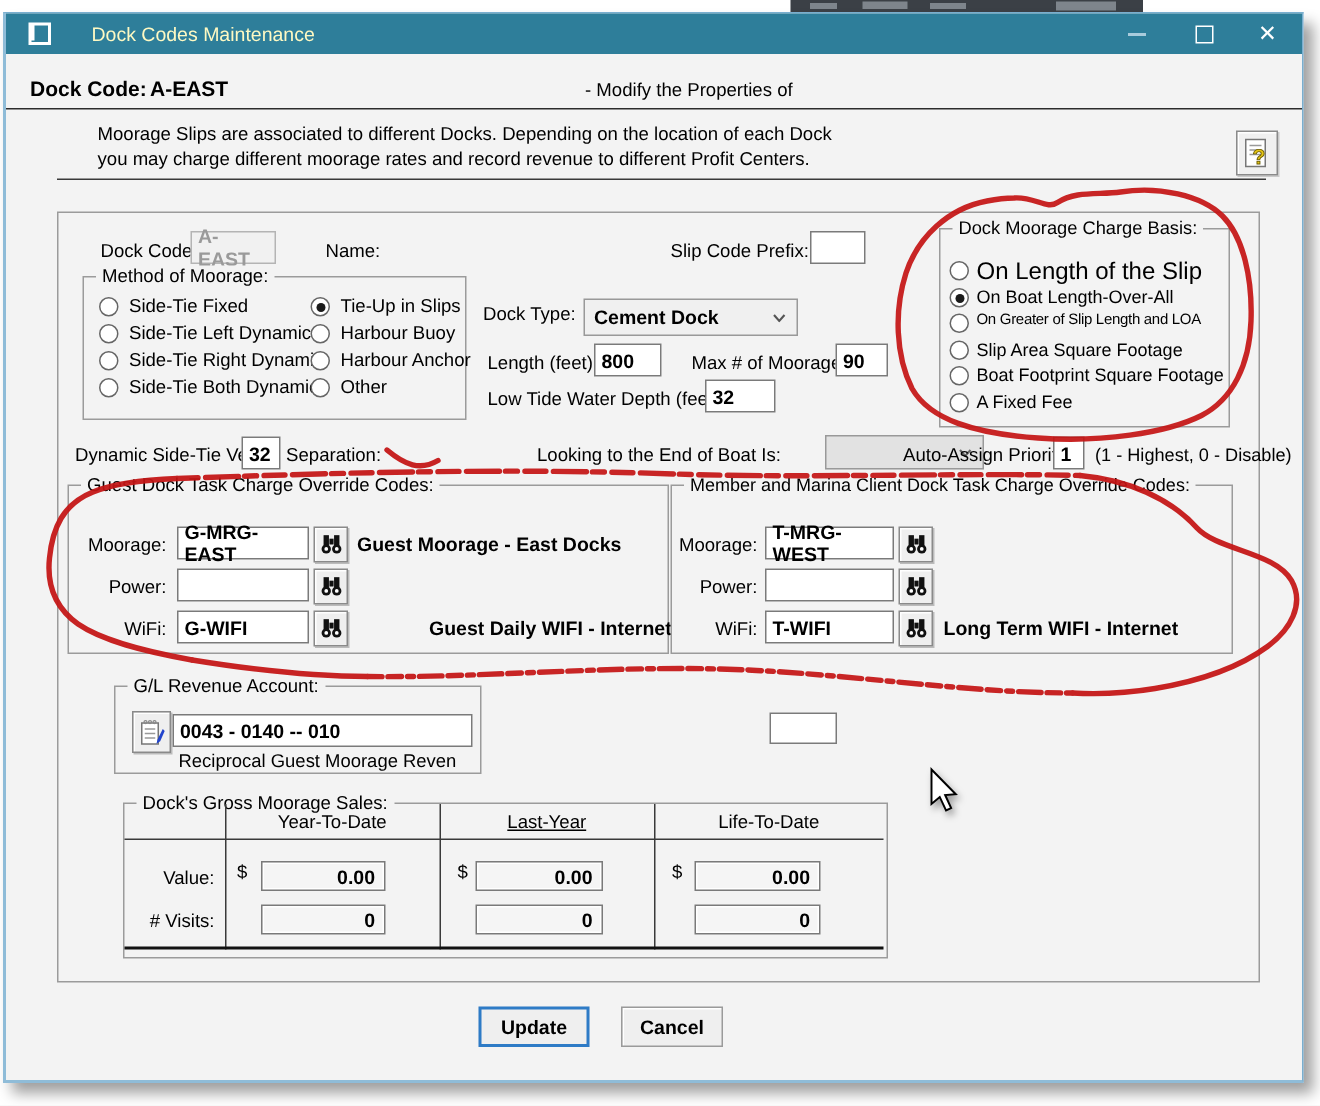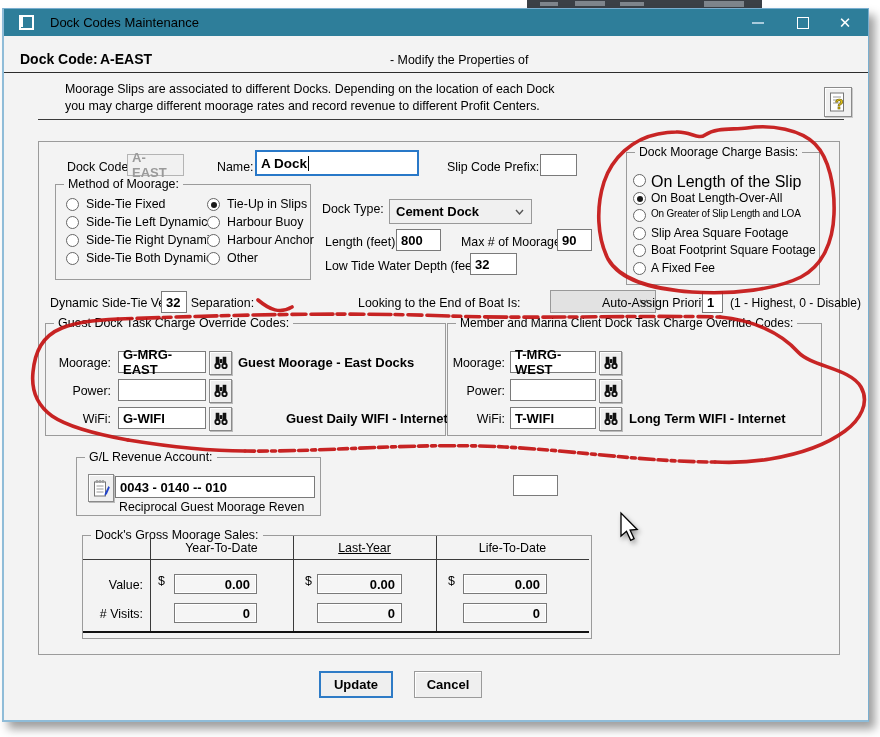--- a/index.html
+++ b/index.html
@@ -8,21 +8,21 @@
   .artifact{position:absolute;background:#3b4046;}
   .artifact .spec{position:absolute;background:#7e858c;}
 
   
   .dialog{position:absolute;left:2px;top:8px;width:864px;height:711px;background:#F3F3F3;
           border:1px solid #79AECF;border-left:2px solid #8FBCD8;border-bottom:2px solid #8FBCD8;
           box-shadow:6px 7px 9px rgba(0,0,0,0.38);}
   .titlebar{position:absolute;left:0;top:0;right:0;height:27px;background:#2E7E9A;display:flex;align-items:center;}
   .win-icon{position:absolute;left:15px;top:6px;width:11px;height:11px;border:2px solid #fff;background:transparent;}
   .win-icon::before{content:'';position:absolute;left:-1px;top:-1px;width:3px;height:11px;background:#fff;}
-  .title-text{position:absolute;left:46px;top:6px;color:#000000;font-size:13px;}
+  .title-text{position:absolute;left:57px;top:6px;color:#fef9c3;font-size:13px;}
   .tb-btn{position:absolute;top:0;width:40px;height:27px;display:flex;align-items:center;justify-content:center;cursor:default;}
   .min-glyph{width:12px;height:2px;background:#A9CBDC;}
   .max-glyph{width:10px;height:10px;border:1.5px solid #fff;}
   .close-glyph{color:#fff;font-size:15px;line-height:15px;}
 
   
   .hdr-bold{position:absolute;font-size:14px;font-weight:bold;}
   .hdr-note{position:absolute;font-size:12.4px;}
   .rule{position:absolute;height:1px;background:#2c2c2c;}
   .desc{position:absolute;font-size:12.4px;line-height:17px;}
@@ -113,24 +113,20 @@
       <text x="6" y="18" font-size="14" font-weight="bold" fill="#E6C514" stroke="#6b5c00" stroke-width="0.6">?</text>
     </svg>
   </div>
   <div class="rule" style="left:34px;top:110px;width:806px;background:#3a3a3a;"></div>
 
   <div class="gb" style="left:34px;top:132px;width:800px;height:512px;"></div>
 
   <span class="lbl" style="left:63px;top:151px;">Dock Code:</span>
   <div class="fld disabled" style="left:123px;top:145px;width:57px;height:22px;">A-EAST</div>
   <span class="lbl" style="left:213px;top:151px;">Name:</span>
-  <div class="fld focus" style="left:251px;top:141px;width:164px;height:26px;">
-      <span>A Dock</span>
-      <span class="caret"></span>
-    </div>
   <span class="lbl" style="left:443px;top:151px;">Slip Code Prefix:</span>
   <div class="fld" style="left:536px;top:145px;width:37px;height:22px;"></div>
 
   <div class="gb" style="left:51px;top:175px;width:254px;height:94px;">
     <span class="legend">Method of Moorage:</span>
     <span class="radio" style="left:10px;top:13px;"></span>
     <span class="ropt" style="left:30px;top:12px;">Side-Tie Fixed</span>
     <span class="radio" style="left:10px;top:31px;"></span>
     <span class="ropt" style="left:30px;top:30px;">Side-Tie Left Dynamic</span>
     <span class="radio" style="left:10px;top:49px;"></span>

